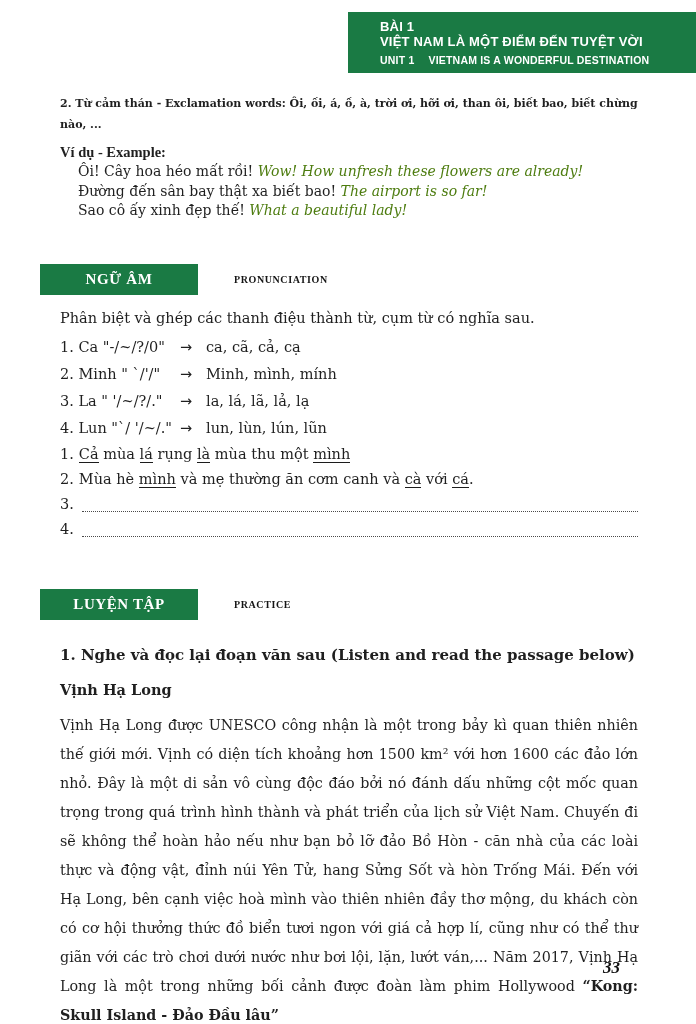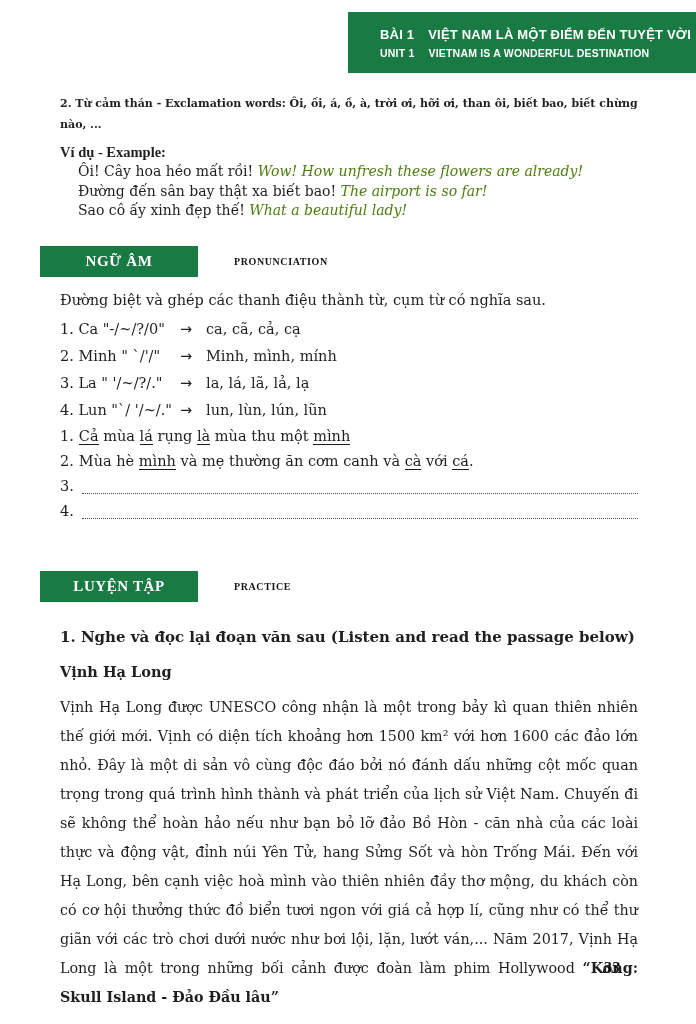--- a/index.html
+++ b/index.html
@@ -15,21 +15,21 @@
   .unit-header {
     position:absolute; top:12px; right:0;
     width:348px; height:61px;
     background:#1a7a44;
     color:#ffffff;
     display:flex; flex-direction:column; justify-content:center;
     padding-left:32px;
     font-family:"Liberation Sans", sans-serif;
   }
   .unit-header .row { display:flex; align-items:baseline; }
-  .unit-header .row1 { font-size:13px; font-weight:bold; letter-spacing:.2px; }
+  .unit-header .row1 { font-size:13px; font-weight:bold; letter-spacing:.2px;flex-direction:column; }
   .unit-header .row2 { font-size:10.5px; font-weight:bold; margin-top:5px; letter-spacing:.2px; }
   .unit-header .tag { flex:0 0 auto; margin-right:14px; }
 
   
   .content { position:absolute; top:0; left:0; width:696px; padding:0 58px 0 60px; }
 
   .sec2-heading { margin-top:93px; font-weight:bold; font-size:11px; line-height:21px; width:582px; }
   .example-label { margin-top:7px; font-weight:bold; font-size:14.5px; line-height:20px;font-family:Liberation Serif, serif; }
   .example-line { padding-left:18px; font-size:14px; line-height:19.5px; }
   .example-line .vi { color:#1f1f1f; }
@@ -43,21 +43,21 @@
     font-family:"Liberation Serif", serif;
     font-weight:bold; font-size:15px; letter-spacing:.6px;
     display:flex; align-items:center; justify-content:center;
   }
   .badge-title {
     margin-left:36px;
     font-family:"Liberation Serif", serif;
     font-weight:bold; font-size:10px; letter-spacing:.6px;
     color:#151515;
   }
-  .badge-row.pron { margin-top:25px; }
+  .badge-row.pron { margin-top:43px; }
   .badge-row.prac { margin-top:47px;align-items:center; }
 
   .pron-intro { margin-top:13px; font-size:14.5px; line-height:20px; }
 
   .drill { display:flex; align-items:baseline; font-size:14.5px; line-height:27px; }
   .drills { margin-top:6px; }
   .drill-left { flex:0 0 120px; }
   .drill-arrow { flex:0 0 26px; font-family:"DejaVu Sans", sans-serif; }
   .drill-result { flex:1; }
 
@@ -114,21 +114,21 @@
   </div>
   <div class="example-line">
     <span class="vi">Sao cô ấy xinh đẹp thế! </span><span class="en">What a beautiful lady!</span>
   </div>
 
   <div class="badge-row pron">
     <div class="badge">NGỮ ÂM</div>
     <div class="badge-title">PRONUNCIATION</div>
   </div>
 
-  <div class="pron-intro">Đường biệt và ghép các thanh điệu thành từ, cụm từ có nghĩa sau.</div>
+  <div class="pron-intro">Phân biệt và ghép các thanh điệu thành từ, cụm từ có nghĩa sau.</div>
 
   <div class="drills">
     <div class="drill">
       <span class="drill-left">1. Ca "-/~/?/0"</span>
       <span class="drill-arrow">→</span>
       <span class="drill-result">ca, cã, cả, cạ</span>
     </div>
     <div class="drill">
       <span class="drill-left">2. Minh " `/'/"</span>
       <span class="drill-arrow">→</span>

